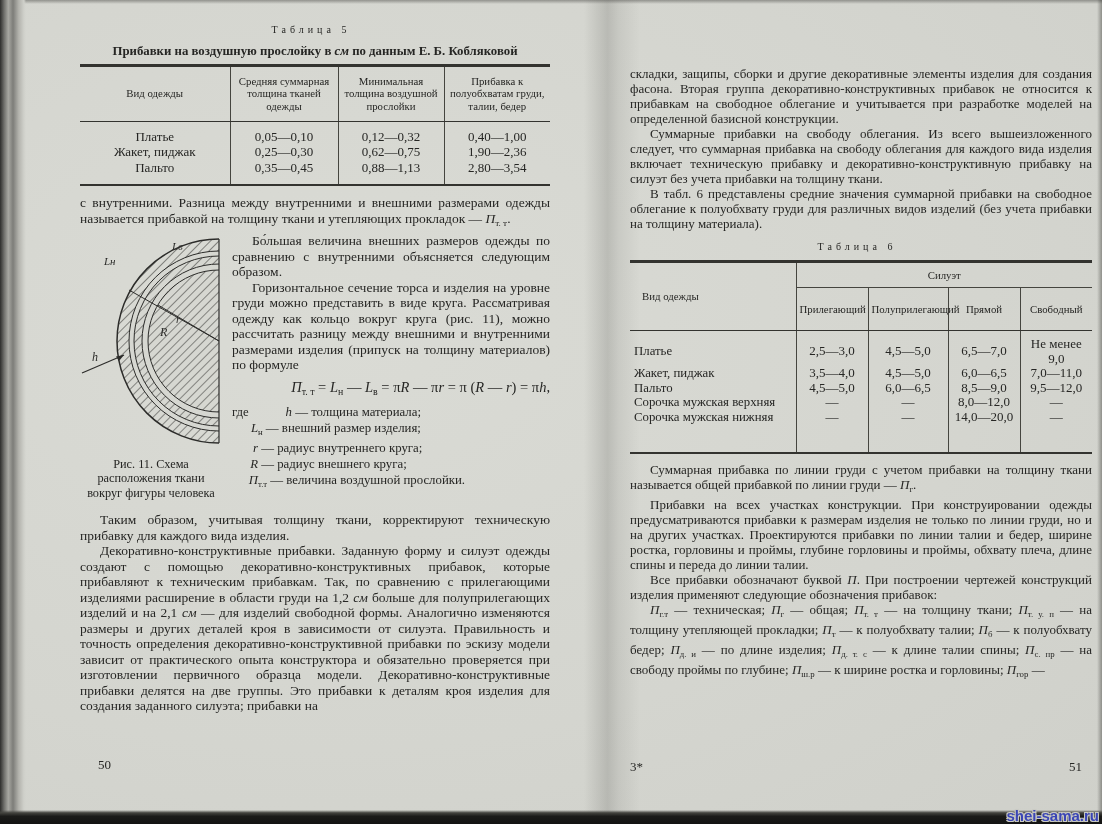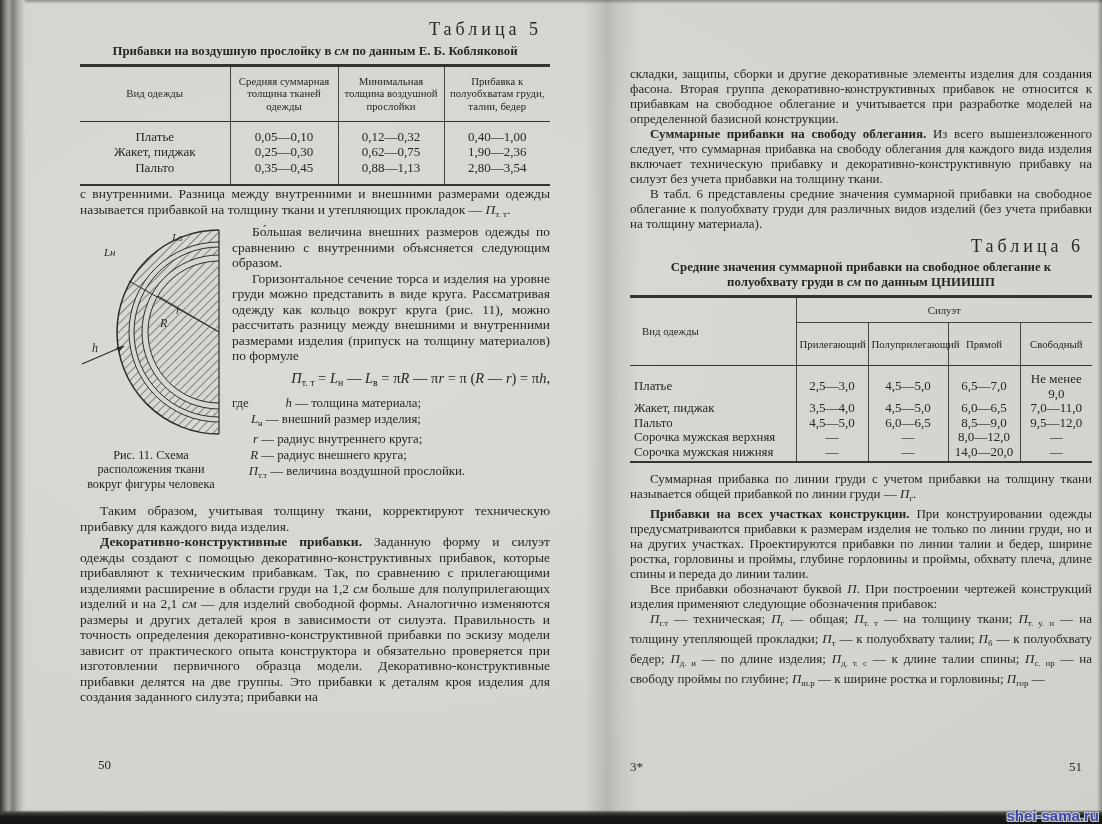--- a/index.html
+++ b/index.html
@@ -16,45 +16,45 @@
      background:linear-gradient(180deg,rgba(90,90,86,.55),rgba(0,0,0,0));}
   .edge-right{position:absolute;right:0;top:0;width:5px;height:824px;z-index:3;
      background:linear-gradient(270deg,rgba(40,40,36,.4),rgba(0,0,0,0));}
   .gutter{position:absolute;left:584px;top:0;width:56px;height:824px;z-index:1;
      background:linear-gradient(90deg,rgba(0,0,0,0) 0%,rgba(40,40,36,.16) 42%,rgba(40,40,36,.08) 62%,rgba(0,0,0,0) 100%);}
 
   .page{position:absolute;top:18px;z-index:2;font-size:13.5px;line-height:15.5px;text-align:justify;}
   #page-left{left:80px;width:470px;height:782px;}
   #page-right{left:630px;width:462px;height:782px;font-size:13px;line-height:15px;}
 
-  .tbl-label{font-size:18px;letter-spacing:4px;text-align:right;padding-right:8px;margin:4px 0 6px 0;}
+  .tbl-label{font-size:10px;letter-spacing:4px;text-align:center;padding-right:8px;margin:4px 0 6px 0;}
   .tbl-title{font-weight:bold;text-align:center;font-size:12.8px;line-height:15px;margin:0 0 5px 0;}
   table{border-collapse:collapse;width:100%;table-layout:fixed;}
   .datatable{border-top:3px solid #33332f;border-bottom:2px solid #33332f;}
   .datatable th{font-weight:normal;font-size:10.8px;line-height:12.5px;text-align:center;vertical-align:middle;padding:4px 3px;}
   .datatable td{font-size:13px;text-align:center;padding:0 2px;line-height:15.5px;}
   #table5 thead th{border-bottom:1.5px solid #33332f;height:46px;}
   #table5 .vline{border-left:1px solid #45453f;}
   #table5 tbody tr:first-child td{padding-top:7px;}
   #table5 tbody tr:last-child td{padding-bottom:9px;}
   #table6 th.grp{border-left:1px solid #45453f;border-bottom:1px solid #45453f;height:16px;}
   #table6 th.sub{border-left:1px solid #45453f;border-bottom:1.5px solid #33332f;height:34px;}
   #table6 th.col1{border-bottom:1.5px solid #33332f;}
   #table6 td{line-height:14.5px;}
   #table6 td.vline{border-left:1px solid #45453f;}
   #table6 tbody tr:first-child td{padding-top:6px;}
-  #table6 tbody tr:last-child td{padding-bottom:2px;}
+  #table6 tbody tr:last-child td{padding-bottom:28px;}
   #table6 td.lbl,#table6 th.col1{text-align:left;padding-left:12px;}
   #table6 td.lbl{padding-left:16px;text-indent:-12px;font-size:12.8px;}
 
   p{margin:0;}
   .ind{text-indent:20px;}
   .mt{margin-top:2px;}
   .it{font-style:italic;}
-  .bd{font-weight:bold;}
+  .bd{font-weight:normal;}
   .sb{font-size:0.68em;vertical-align:-3px;letter-spacing:0;}
 
   #figure-block{float:left;width:142px;margin:4px 10px 2px 0;}
   #fig-caption{font-size:12.3px;line-height:14.5px;text-align:center;margin-top:6px;text-indent:0;}
   .formula{margin:7px 0 5px 118px;text-align:right;font-size:14.5px;text-indent:0;}
   .legend{margin-left:118px;font-size:12.8px;line-height:16px;text-align:left;}
   .lg-where{display:inline-block;width:34px;}
   .lg-row.pad{padding-left:34px;}
   .lg-row span.it:first-of-type{display:inline-block;min-width:26px;text-align:right;}
   .clearL{clear:left;}
@@ -110,21 +110,21 @@
         </tr>
         <tr>
           <td>Пальто</td>
           <td class="vline">0,35—0,45</td>
           <td class="vline">0,88—1,13</td>
           <td class="vline">2,80—3,54</td>
         </tr>
       </tbody>
     </table>
 
-    <p style="margin-top:0"><span>с внутренними. Разница между внутренними и внешними размерами одежды называется прибавкой на толщину ткани и утепляющих прокладок — </span><span class="it">П</span><span class="sb">т. т</span><span>.</span></p>
+    <p style="margin-top:9px"><span>с внутренними. Разница между внутренними и внешними размерами одежды называется прибавкой на толщину ткани и утепляющих прокладок — </span><span class="it">П</span><span class="sb">т. т</span><span>.</span></p>
 
     <div id="figure-block">
       <svg width="142" height="212" viewBox="0 0 142 212">
         <defs>
           <pattern id="hatch" width="6" height="6" patternUnits="userSpaceOnUse" patternTransform="rotate(45)">
             <line x1="0" y1="0" x2="0" y2="6" stroke="#2c2c2a" stroke-width="1"></line>
           </pattern>
           <clipPath id="halfclip">
               <rect x="0" y="0" width="139" height="212"></rect>
             </clipPath>
@@ -169,21 +169,20 @@
 
     <div class="pageno" id="pageno-50">50</div>
   </div>
 
   <div class="page" id="page-right">
     <p style="margin-top:48px">складки, защипы, сборки и другие декоративные элементы изделия для создания фасона. Вторая группа декоративно-конструктивных прибавок не относится к прибавкам на свободное облегание и учитывается при разработке моделей на определенной базисной конструкции.</p>
     <p class="ind"><span class="bd">Суммарные прибавки на свободу облегания.</span><span> Из всего вышеизложенного следует, что суммарная прибавка на свободу облегания для каждого вида изделия включает техническую прибавку и декоративно-конструктивную прибавку на силуэт без учета прибавки на толщину ткани.</span></p>
     <p class="ind">В табл. 6 представлены средние значения суммарной прибавки на свободное облегание к полуобхвату груди для различных видов изделий (без учета прибавки на толщину материала).</p>
 
     <div class="tbl-label" style="margin-top:8px">Таблица 6</div>
-    <div class="tbl-title" style="padding:0 28px;"><span>Средние значения суммарной прибавки на свободное облегание к полуобхвату груди в </span><span class="it">см</span><span> по данным ЦНИИШП</span></div>
 
     <table class="datatable" id="table6">
       <colgroup>
           <col style="width:166px">
           <col style="width:72px">
           <col style="width:80px">
           <col style="width:72px">
           <col style="width:72px">
         </colgroup>
       <thead>

